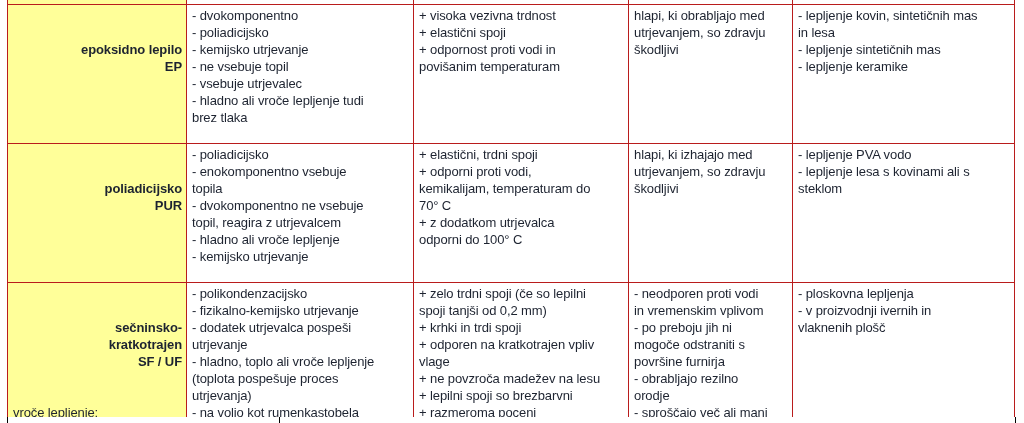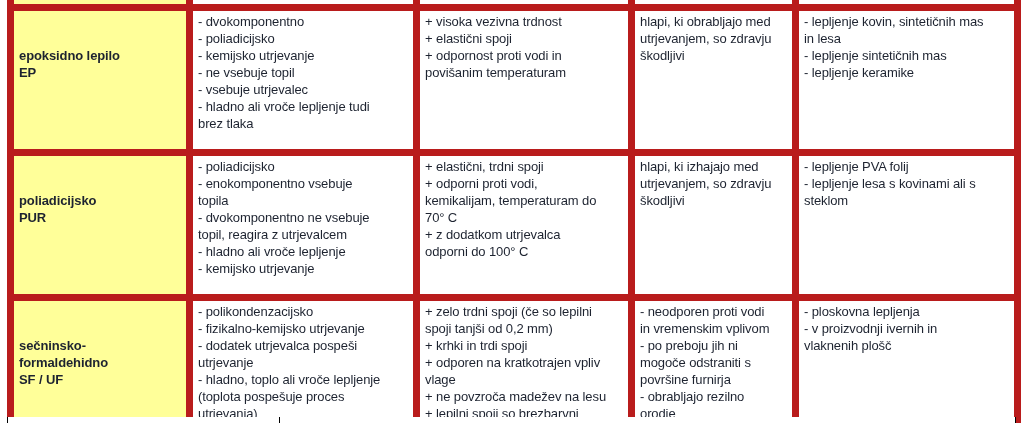--- a/index.html
+++ b/index.html
@@ -17,33 +17,33 @@
   }
   table.adhesives {
     position: absolute;
     left: 7px;
     top: 0;
     border-collapse: collapse;
     table-layout: fixed;
     width: 1007px;
   }
   table.adhesives td {
-    border: 7px solid #b91c1c;
+    border: 1px solid #b91c1c;
     vertical-align: top;
     padding: 2px 4px 0 5px;
     overflow: hidden;
     font-size: 13px;
     line-height: 17px;
     letter-spacing: -0.1px;
     color: #1d2330;
     white-space: pre;
   }
   tr.sliver-top td { border-top: none; height: 4px; padding: 0; }
   td.c1 { background: #ffff99; }
-  .bold-name { font-weight: bold; white-space: pre; }
+  .bold-name { font-weight: bold; white-space: pre; text-align: right; }
   .name-note { white-space: pre; }
   tr.r1 td { height: 119px; }
   tr.r2 td { height: 118px; }
   tr.r3 td { height: 171px; }
   .bottom-sliver {
     position: absolute;
     left: 7px;
     top: 417px;
     width: 1007px;
     height: 6px;
@@ -123,29 +123,29 @@
 - kemijsko utrjevanje</td>
       <td>+ elastični, trdni spoji
 + odporni proti vodi,
 kemikalijam, temperaturam do
 70° C
 + z dodatkom utrjevalca
 odporni do 100° C</td>
       <td>hlapi, ki izhajajo med
 utrjevanjem, so zdravju
 škodljivi</td>
-      <td>- lepljenje PVA folij
+      <td>- lepljenje PVA vodo
 - lepljenje lesa s kovinami ali s
 steklom</td>
     </tr>
 
     <tr class="r3">
       <td class="c1">
         <div class="bold-name">sečninsko-
-formaldehidno
+kratkotrajen
 SF / UF</div>
         <div class="name-note">vroče lepljenje:
 120 – 220 g/m²
 hladno lepljenje:
 150 – 250 g/m²
 z dodatkom polnila:
 200 – 250 g/m²</div>
       </td>
       <td>- polikondenzacijsko
 - fizikalno-kemijsko utrjevanje

